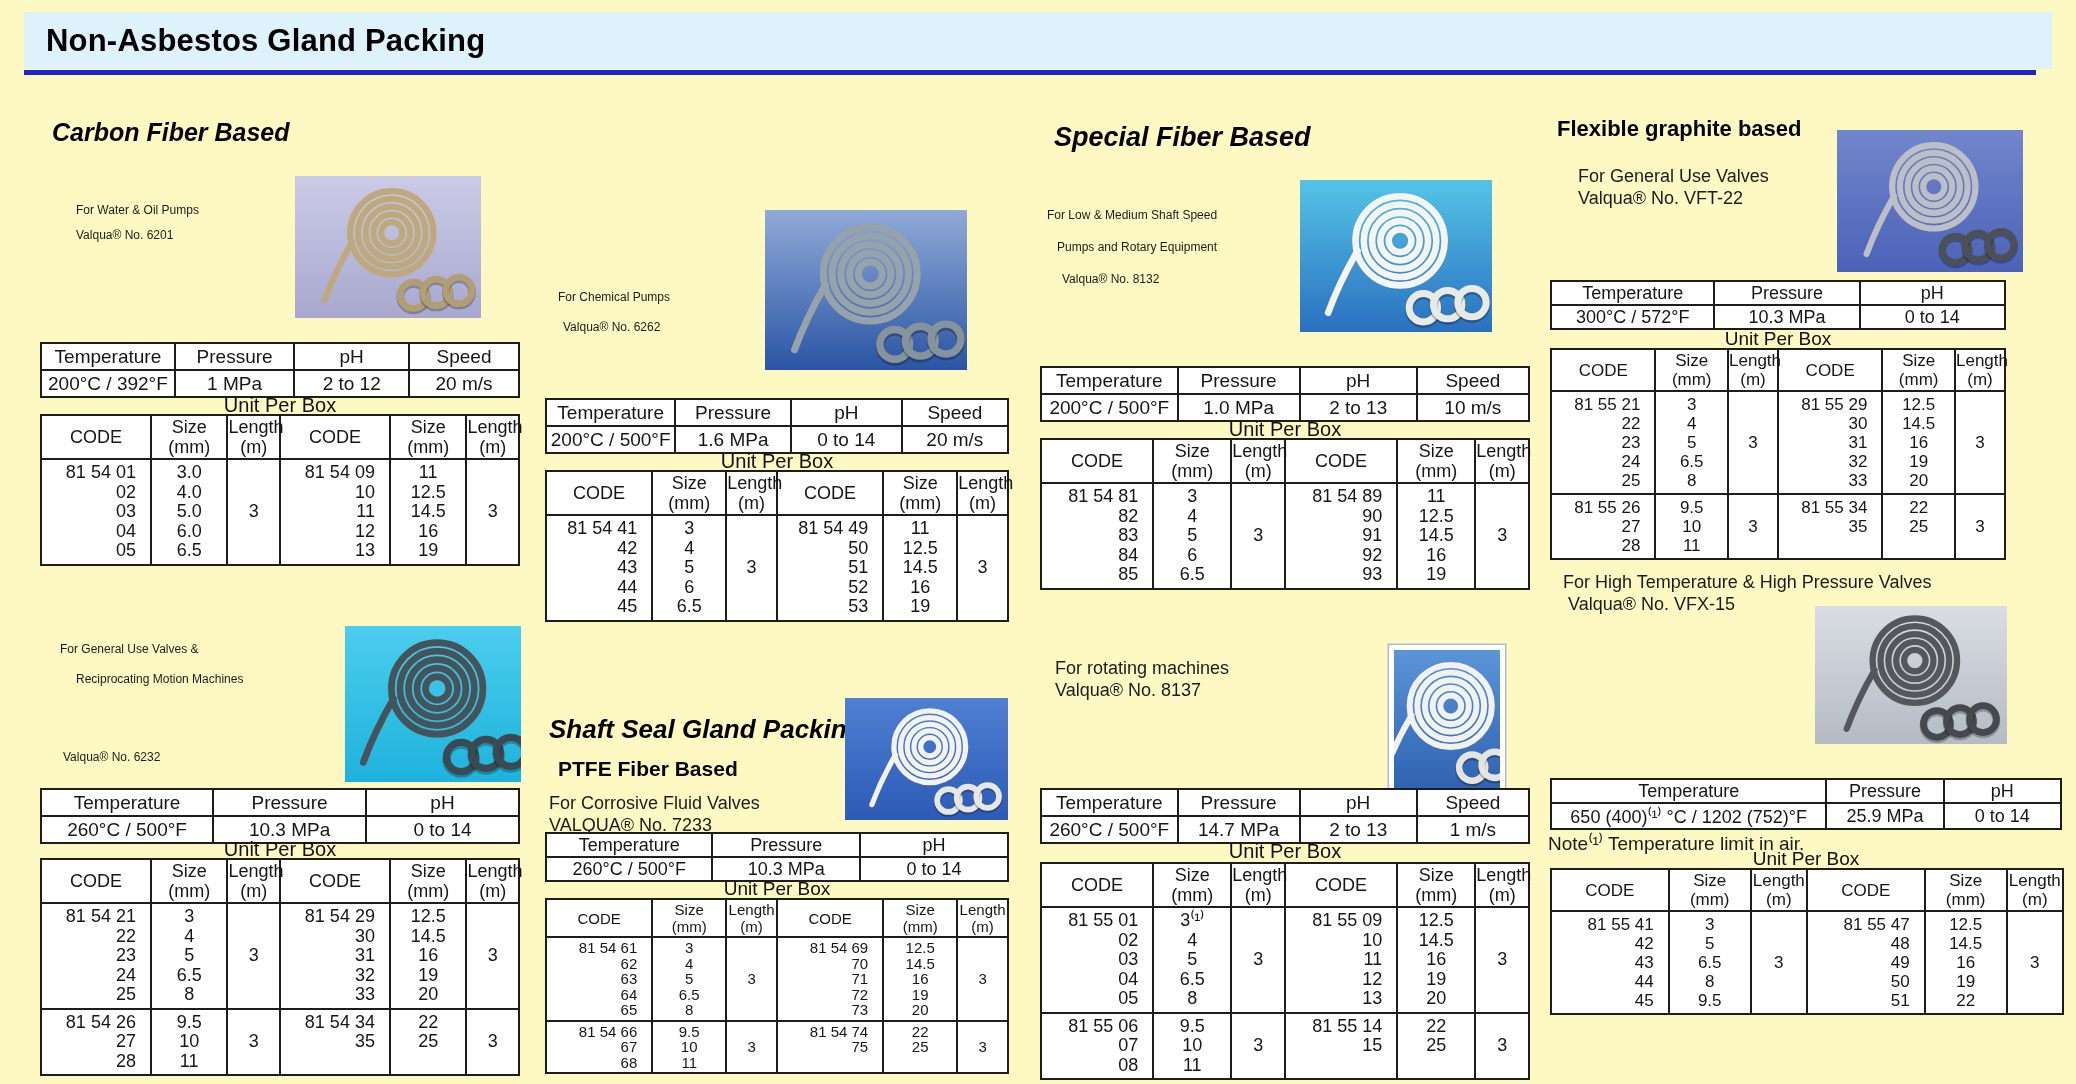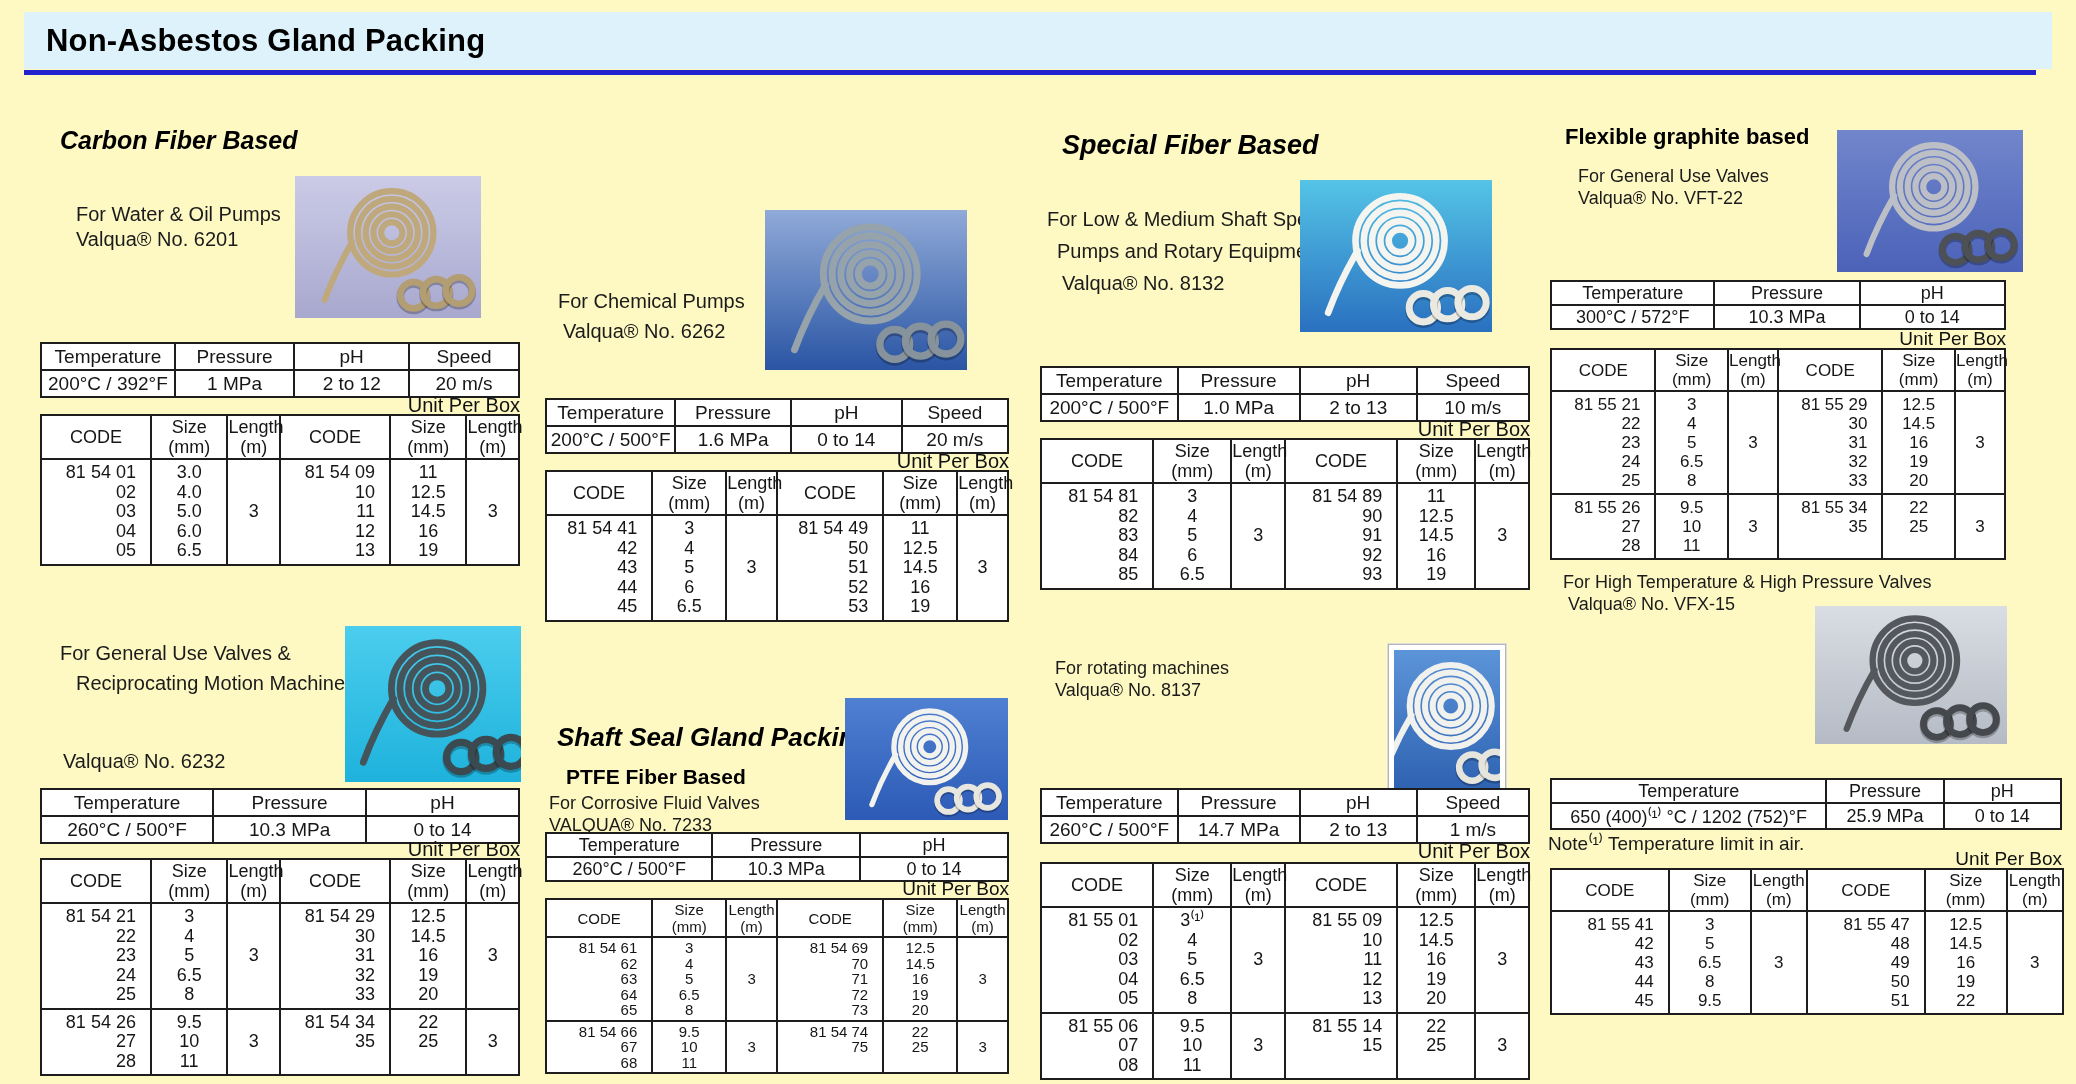--- a/index.html
+++ b/index.html
@@ -2,25 +2,25 @@
 <html><head>
 <meta charset="utf-8">
 <style>
   html,body{margin:0;padding:0;background:#e8e8e8}
   .page{position:relative;width:2076px;height:1084px;background:#fef9c3;
         font-family:Liberation Sans, sans-serif;color:#161616;overflow:hidden}
   .titlebar{position:absolute;left:24px;top:12px;width:2028px;height:57px;
             background:#ddf2fb;display:flex;align-items:center}
   .titlebar h1{margin:0 0 0 22px;font-size:31px;font-weight:700;color:#000;letter-spacing:.2px}
   .title-rule{position:absolute;left:24px;top:70px;width:2012px;height:5px;background:#2222cf}
-  .hd{position:absolute;margin:12px;font-weight:700;color:#000;white-space:nowrap}
+  .hd{position:absolute;margin:4px;font-weight:700;color:#000;white-space:nowrap}
   .hd.it{font-style:italic}
-  .txt{position:absolute;font-size:20px;color:#1b1b1b;white-space:nowrap}
+  .txt{position:absolute;font-size:12px;color:#1b1b1b;white-space:nowrap}
   .txt.sm{font-size:18px}
-  .upb{position:absolute;font-size:20px;color:#111;text-align:right;white-space:nowrap}
+  .upb{position:absolute;font-size:20px;color:#111;text-align:center;white-space:nowrap}
   .photo{position:absolute;overflow:hidden}
   .photo svg{display:block}
   .photo.framed{background:#fff;padding:5px;border:1px solid #b5b5b5;box-shadow:0 0 0 1px #dcdcdc}
   table.spec{position:absolute;border-collapse:collapse;table-layout:fixed;background:#fff}
   table.spec th,table.spec td{border:2px solid #1d1d1d;font-weight:400;text-align:center;
         font-size:19px;height:25px;padding:0 3px;white-space:nowrap;overflow:hidden}
   table.spec.sm th,table.spec.sm td{font-size:18px;height:22px}
   table.ct{position:absolute;border-collapse:collapse;table-layout:fixed;background:#fff}
   table.ct th{border:2px solid #1d1d1d;font-weight:400;font-size:18px;text-align:center;
         height:42px;line-height:20px;white-space:pre-line;padding:0}

